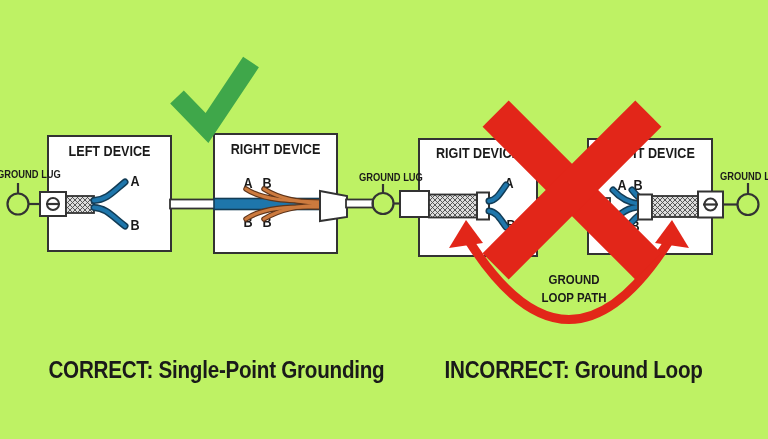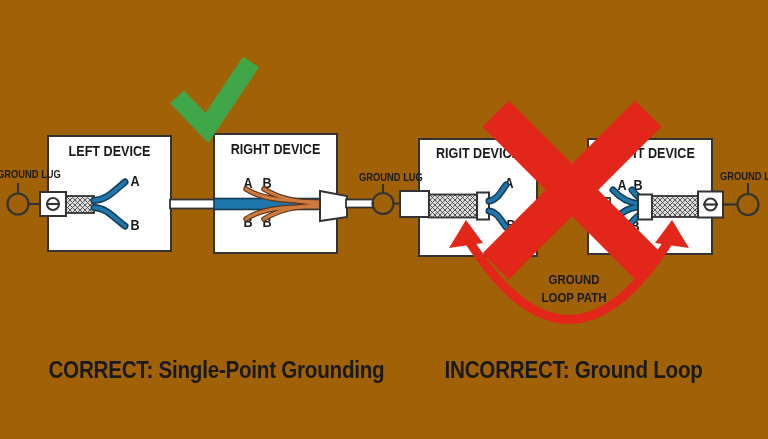--- a/index.html
+++ b/index.html
@@ -1,18 +1,18 @@
 <!DOCTYPE html>
 <html style="--red: #e22619; --green: #3fa74a; --blue: #1e76ab; --blue_dark: #123c56; --orange: #cc7a3e; --orange_dark: #5f351a; --line: #333333; --text: #1a1a1a; --braid_bg: #dcdcdc; --braid_line: #4a4a4a;"><head>
 <meta charset="utf-8">
 <style>
   html,body { margin:0; padding:0; background:#fff; }
   #stage {
     position:relative; width:768px; height:439px;
-    background:#a16207; overflow:hidden;
+    background:#bef264; overflow:hidden;
     font-family:"Liberation Sans", sans-serif;
     color:var(--text);
   }
   .box {
     position:absolute; background:#fff;
     border:2px solid var(--line); z-index:1;
   }
   .lbl { position:absolute; font-weight:bold; color:var(--text); white-space:nowrap; z-index:2; }
   .device-label { text-align:center; font-size:15px; transform:scaleX(0.84); }
   .gl { font-size:11px; transform:scaleX(0.85); transform-origin:left center; }

